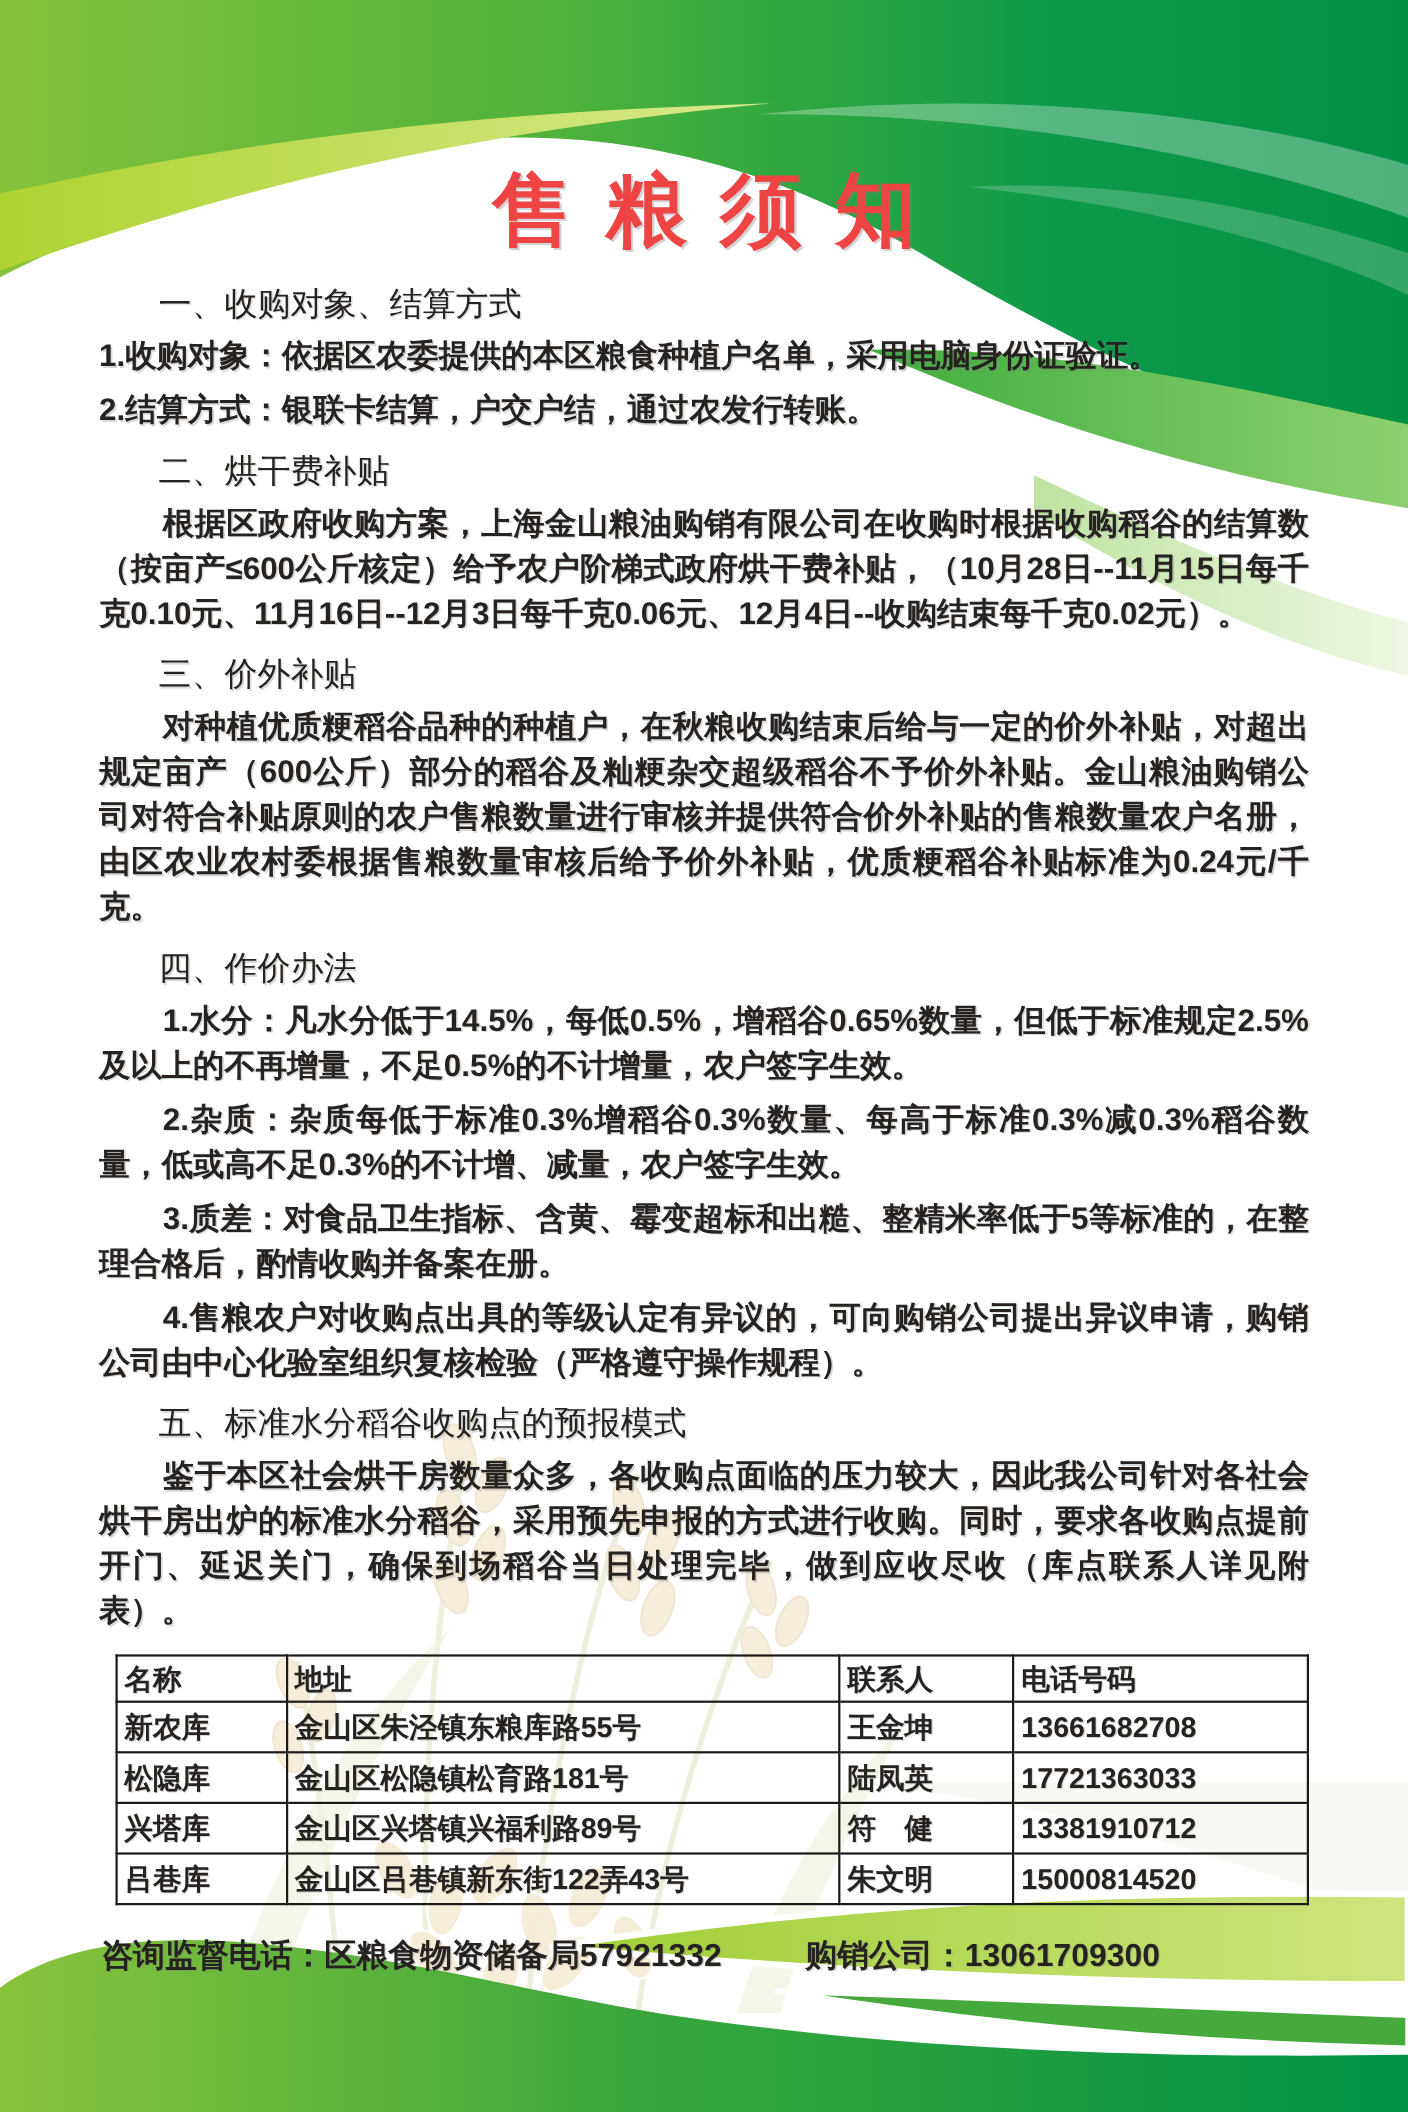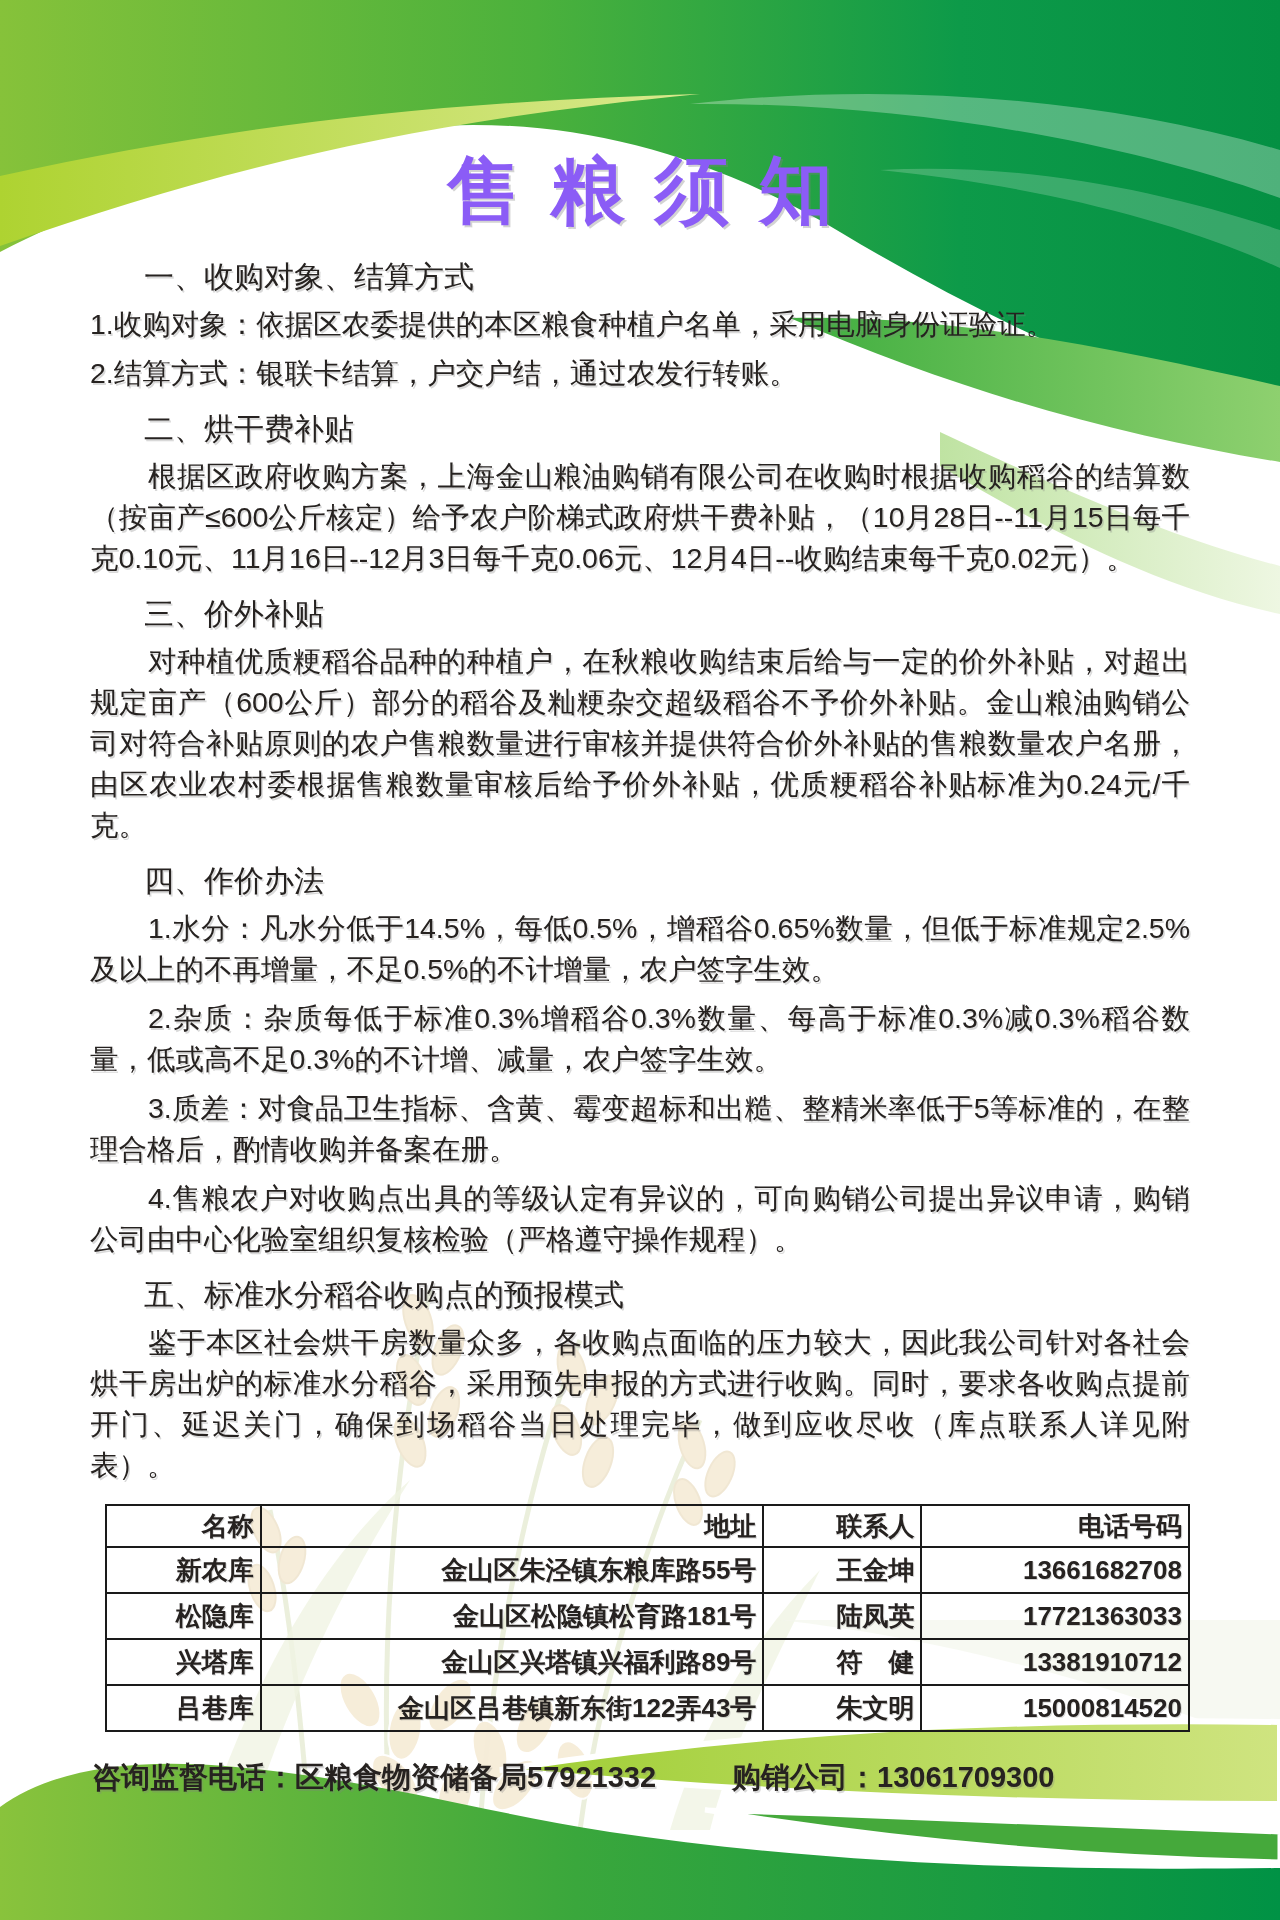--- a/index.html
+++ b/index.html
@@ -15,44 +15,44 @@
   .deco-top{top:0;}
   .deco-bottom{bottom:0;}
   .watermark{position:absolute;left:60px;top:1230px;opacity:.26;pointer-events:none;}
   .content{
     position:absolute;top:148px;left:90px;width:1100px;z-index:2;
   }
   .title{
     font-size:74px;font-weight:bold;text-align:center;
     letter-spacing:30px;padding-left:30px;
     margin:0 0 24px 0;line-height:86px;
-    color:#8b5cf6;
+    color:#ef4444;
     text-shadow:2px 2px 0 rgba(130,130,130,.35);
   }
   .sec-heading{
     font-size:30px;font-weight:normal;line-height:38px;
     margin:16px 0 8px 54px;
     text-shadow:1.5px 1.5px 0 rgba(130,130,130,.3);
   }
   .para{
-    font-size:28.5px;font-weight:400;line-height:41px;
+    font-size:28.5px;font-weight:700;line-height:41px;
     margin:8px 0;text-align:justify;
     text-shadow:1.5px 1.5px 0 rgba(130,130,130,.3);
   }
   .para.indent{text-indent:58px;}
   table.contacts{
     border-collapse:collapse;
     width:1085px;margin:18px 0 0 15px;
     background:transparent;
     font-size:26px;font-weight:600;
     text-shadow:1px 1px 0 rgba(130,130,130,.3);
   }
   table.contacts th,table.contacts td{
     border:2px solid #1a1a1a;
-    text-align:right;vertical-align:middle;
+    text-align:left;vertical-align:middle;
     padding:0 6px;
   }
   table.contacts th{height:40px;font-weight:bold;font-size:26px;}
   table.contacts td{height:44px;}
   .col-name{width:14.3%;}
   .col-addr{width:46.4%;}
   .col-contact{width:14.6%;}
   .col-phone{width:24.7%;}
   .footer{
     display:flex;gap:76px;

